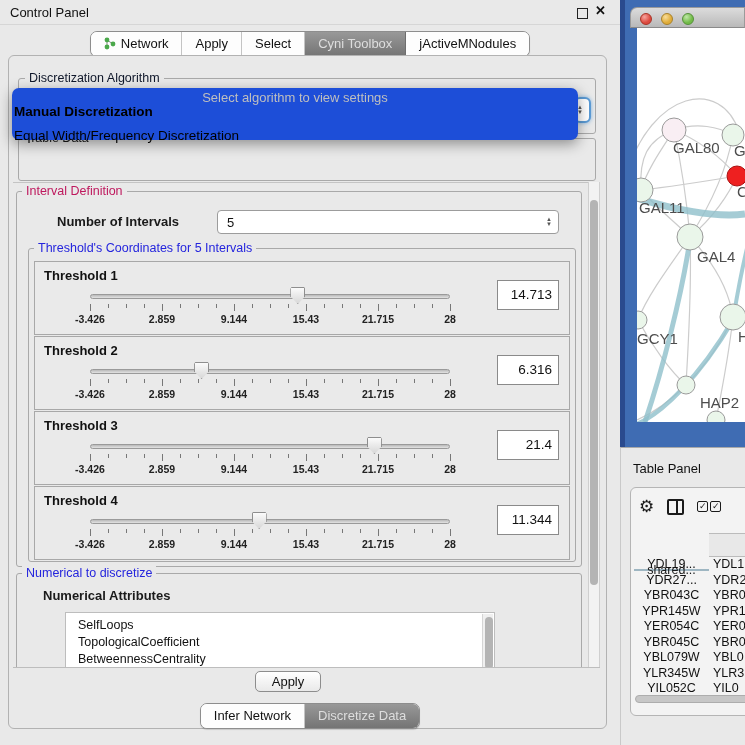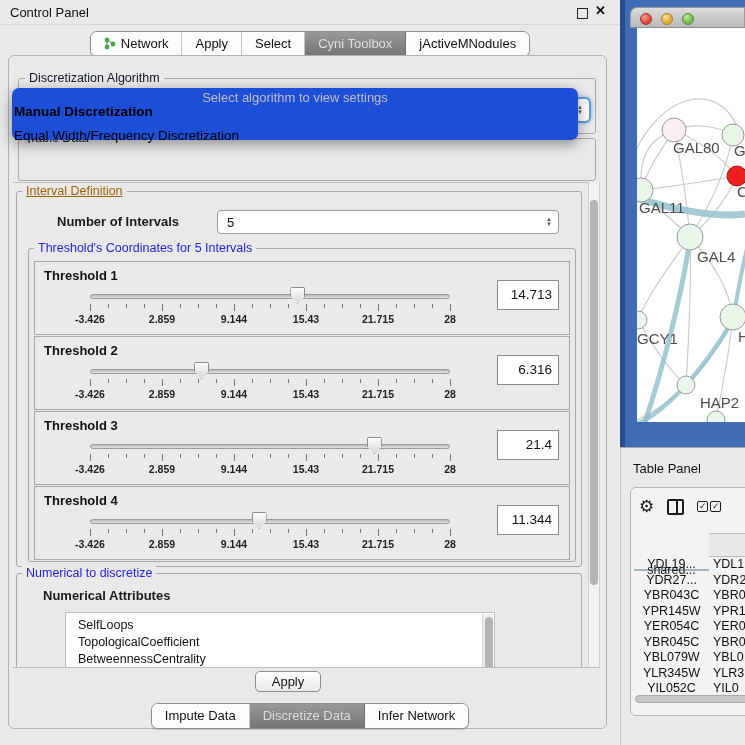--- a/index.html
+++ b/index.html
@@ -17,21 +17,21 @@
   #top-tabs { top:31px; } #bottom-tabs { top:703px; }
   .tabgroup { display:inline-flex; border:1px solid #8d8d8d; border-radius:7px; overflow:hidden; background:#fdfdfd; box-shadow:0 1px 1px rgba(0,0,0,.15); }
   .tab { padding:4px 13px 5px; font-size:13px; color:#111; background:#fdfdfd; border-right:1px solid #c4c4c4; display:flex; align-items:center; gap:5px; white-space:nowrap; }
   .tab:last-child { border-right:none; }
   .tab.sel { background:linear-gradient(#989898,#747474); color:#dedede; border-right-color:#6e6e6e; }
 
   #main-panel { left:8px; top:55px; width:599px; height:674px; border:1px solid #b2b2b2; border-radius:6px; background:#e9e9e9; }
 
   .group { position:absolute; border:1px solid #a9a9a9; border-radius:3px; }
   .gl { position:absolute; top:-8px; font-size:12.5px; background:#e9e9e9; padding:0 4px; white-space:nowrap; }
-  .gl.green { color:#a16207;text-decoration:underline; } .gl.blue { color:#2424dd; } .gl.plain { color:#1a1a1a; } .gl.faded { color:#0f172a; }
+  .gl.green { color:#be185d; } .gl.blue { color:#2424dd; } .gl.plain { color:#1a1a1a; } .gl.faded { color:#0f172a; }
 
   .combo { position:absolute; background:#fff; border:1px solid #9c9c9c; border-radius:4px; font-size:13px; color:#111; display:flex; align-items:center; padding-left:9px; }
   .stepper { position:absolute; right:6px; top:0; height:100%; display:flex; flex-direction:column; justify-content:center; color:#555; font-size:6px; line-height:5px; }
 
   
   #algo-popup { left:12px; top:88px; width:566px; height:52px; background:#1d4ed8; border-radius:7px; box-shadow:0 4px 14px rgba(0,0,0,.4); z-index:30; }
   #algo-placeholder { width:100%; top:2px; text-align:center; font-size:13px; color:#bfbfbf; position:absolute; }
   .popup-opt { position:absolute; left:2px; font-size:13.5px; color:#000; white-space:nowrap; }
   #popup-opt-0 { top:16px; font-weight:bold; }
   #popup-opt-1 { top:40px; }
@@ -334,27 +334,24 @@
 <div class="abs" id="v-scrollbar">
     <div id="v-thumb"></div>
   </div>
 <div class="abs" id="viewport-bottom"></div>
 
 <div class="abs" id="apply-btn">Apply</div>
 
 <div class="abs tabrow" id="bottom-tabs">
     <div class="tabgroup" id="bottom-tabgroup">
       <div class="tab">
-        <span>Impute Data</span>
+        <span>Infer Network</span>
       </div>
       <div class="tab sel">
         <span>Discretize Data</span>
-      </div>
-      <div class="tab">
-        <span>Infer Network</span>
       </div>
     </div>
   </div>
 
 <div class="abs" id="net-window"></div>
 <div class="abs" id="net-titlebar">
   <span class="tl" id="tl-red"></span>
   <span class="tl" id="tl-yellow"></span>
   <span class="tl" id="tl-green"></span>
 </div>

